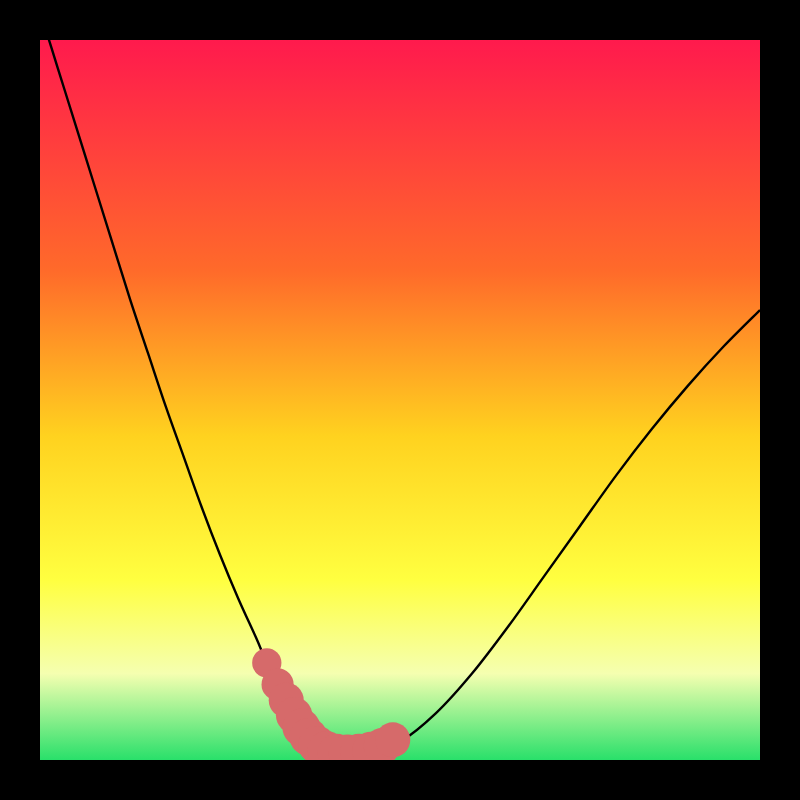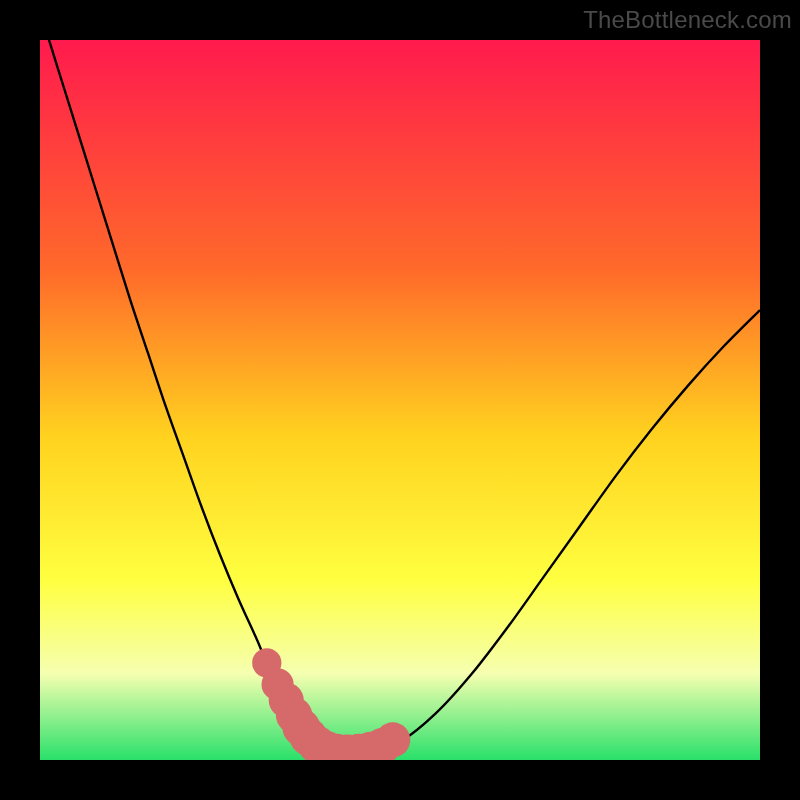--- a/index.html
+++ b/index.html
@@ -73,14 +73,13 @@
             <circle cx="296.64000000000004" cy="712.8" r="18.96" fill="#d66a6a"></circle>
             <circle cx="307.44000000000005" cy="713.52" r="18.96" fill="#d66a6a"></circle>
             <circle cx="318.96" cy="712.8" r="18.96" fill="#d66a6a"></circle>
             <circle cx="331.2" cy="710.64" r="18.96" fill="#d66a6a"></circle>
             <circle cx="342" cy="706.32" r="18.240000000000002" fill="#d66a6a"></circle>
             <circle cx="352.8" cy="699.84" r="17.52" fill="#d66a6a"></circle>
           </g>
       </g>
     </svg>
   </div>
-  <div class="watermark">TheBottleneck.com</div>
 </div>
 
 </body></html>

